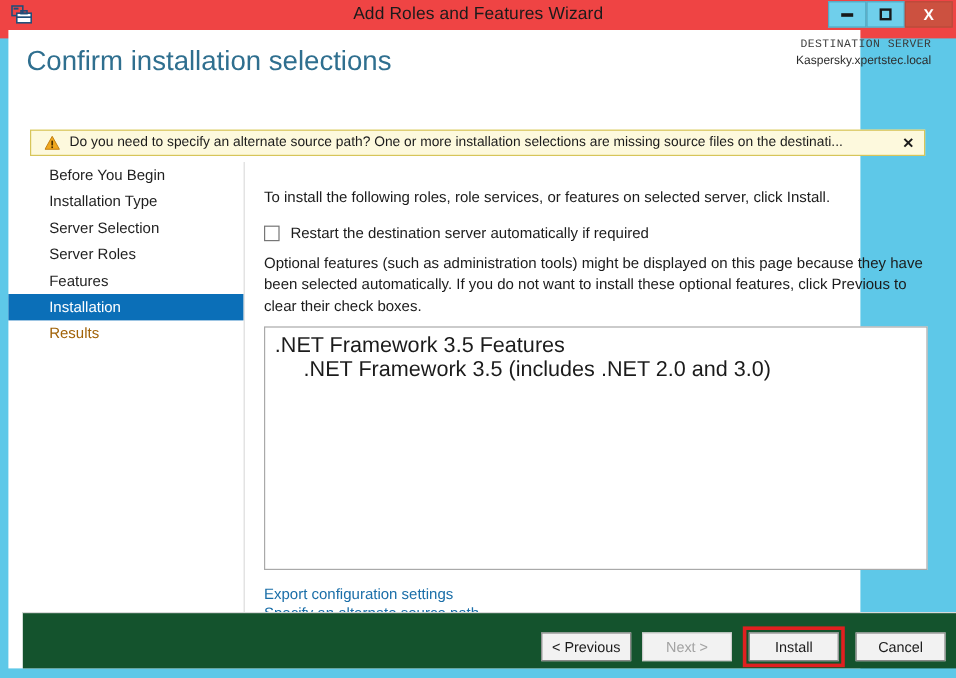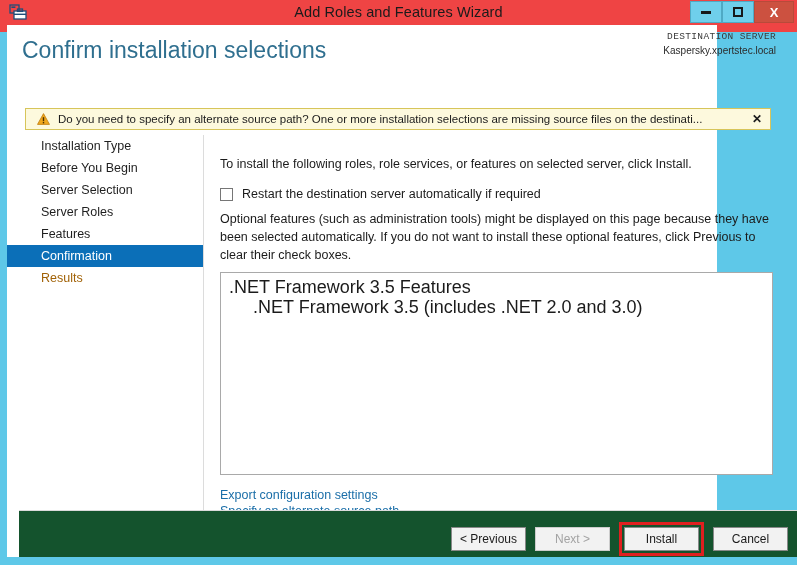--- a/index.html
+++ b/index.html
@@ -391,26 +391,26 @@
           <rect x="5.8" y="9" width="1.4" height="1.4" fill="#4a3000"></rect>
         </svg>
       </span>
       <span class="warn-text">Do you need to specify an alternate source path? One or more installation selections are missing source files on the destinati...</span>
       <span class="warn-close">✕</span>
     </div>
 
     <div class="body-area">
 
       <div class="sidebar">
+        <div class="nav-item">Before You Begin</div>
         <div class="nav-item">Installation Type</div>
-        <div class="nav-item">Before You Begin</div>
         <div class="nav-item">Server Selection</div>
         <div class="nav-item">Server Roles</div>
         <div class="nav-item">Features</div>
-        <div class="nav-item selected">Confirmation</div>
+        <div class="nav-item selected">Installation</div>
         <div class="nav-item disabled">Results</div>
       </div>
       <div class="divider-v"></div>
 
       <div class="content">
 
         <div class="intro-line">To install the following roles, role services, or features on selected server, click Install.</div>
 
         <div class="restart-row">
           <span class="cbox"></span>

